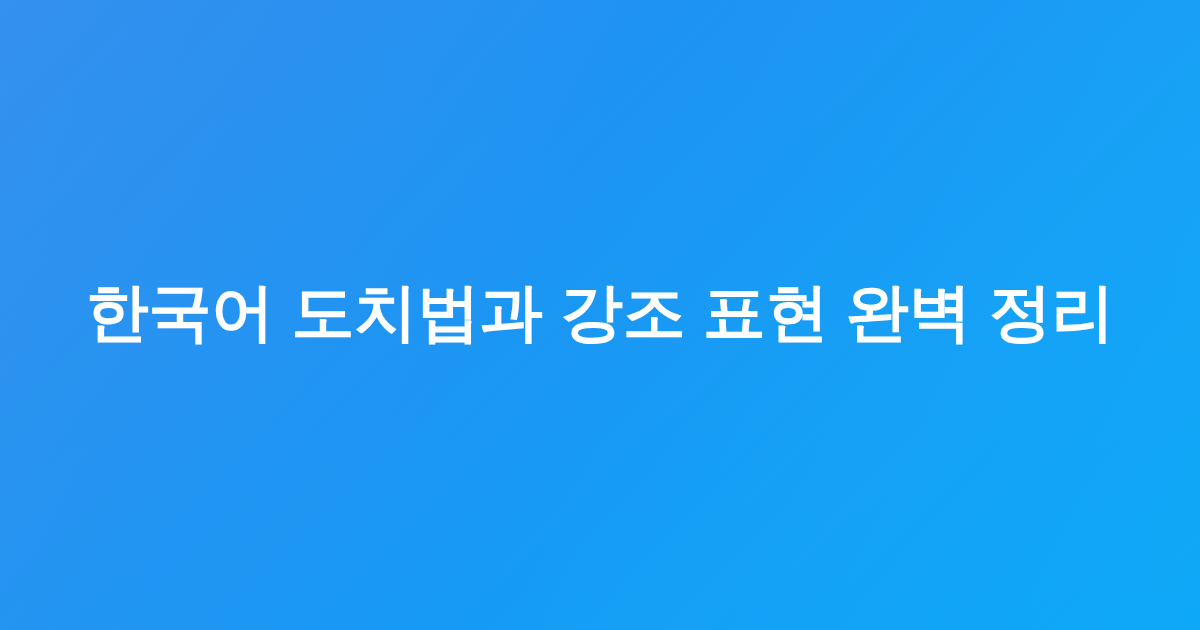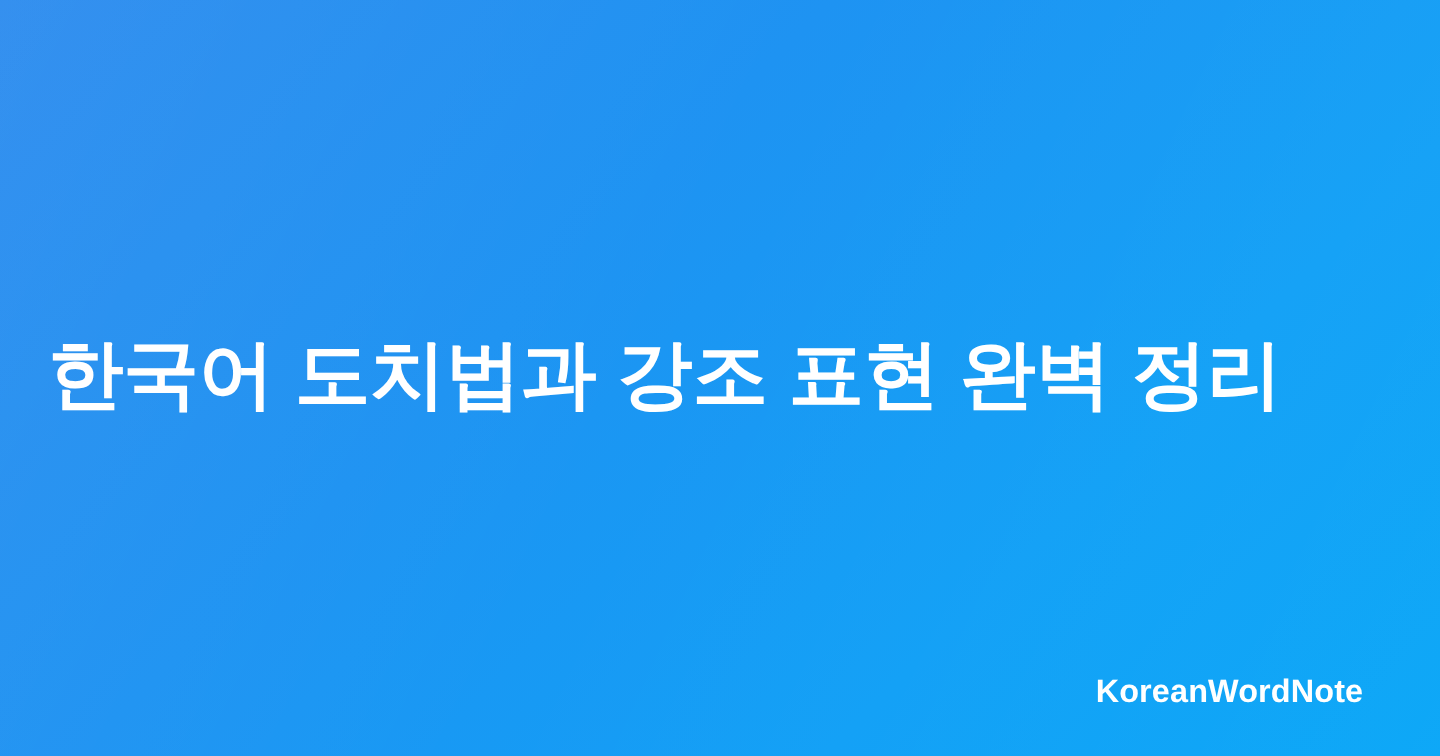--- a/index.html
+++ b/index.html
@@ -45,20 +45,21 @@
 
   
   .title-block {
     position: relative;
     z-index: 2;
     width: 100%;
     padding: 0 40px;
     box-sizing: border-box;
     display: flex;
     align-items: center;
+    justify-content: center;
     margin-top: -6px;
   }
 
   .card-title {
     margin: 0;
     color: #ffffff;
     font-family: "Liberation Sans", "DejaVu Sans", sans-serif;
     font-size: 63px;
     font-weight: 700;
     line-height: 1.18;
@@ -85,15 +86,14 @@
 </style>
 </head>
 <body>
 
 <div class="og-card">
 
   <div class="title-block">
     <h1 class="card-title">한국어 도치법과 강조 표현 완벽 정리</h1>
   </div>
 
-  <div class="brand-watermark">KoreanWordNote</div>
 
 </div>
 
 </body></html>

